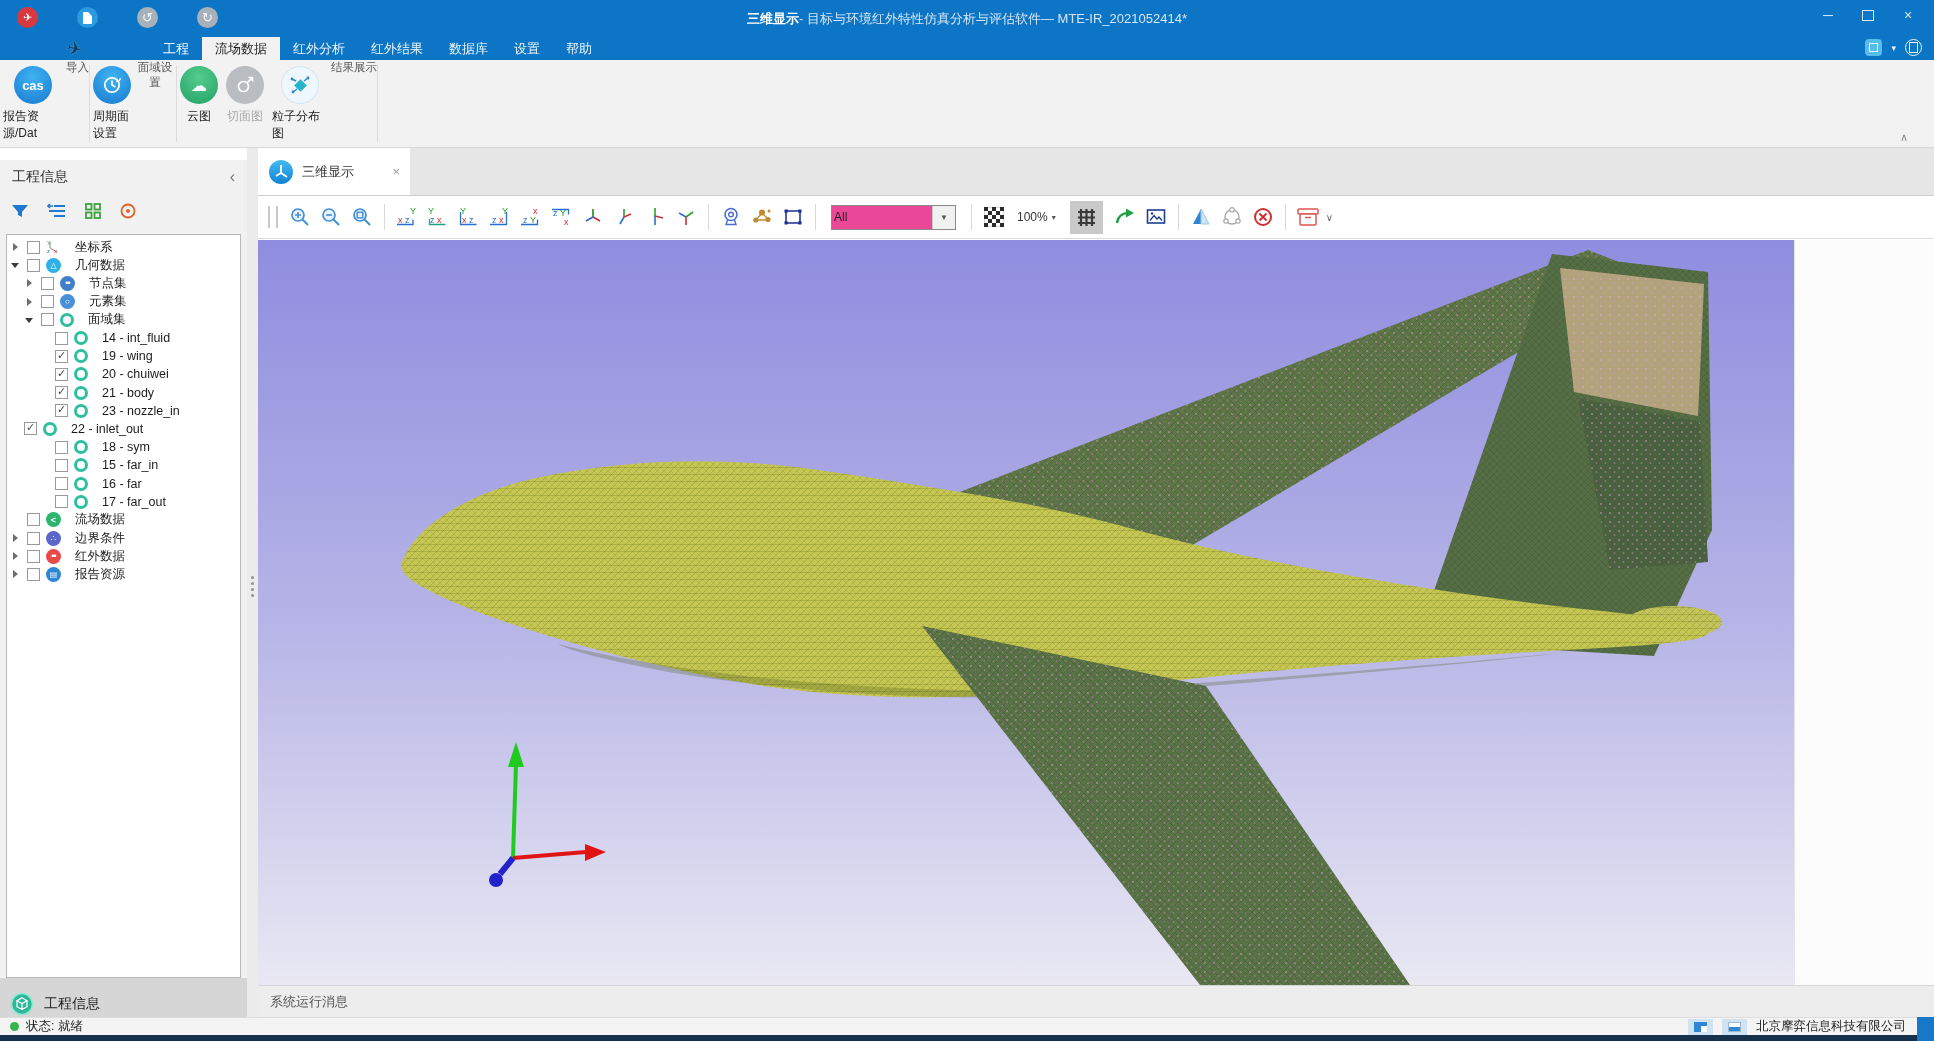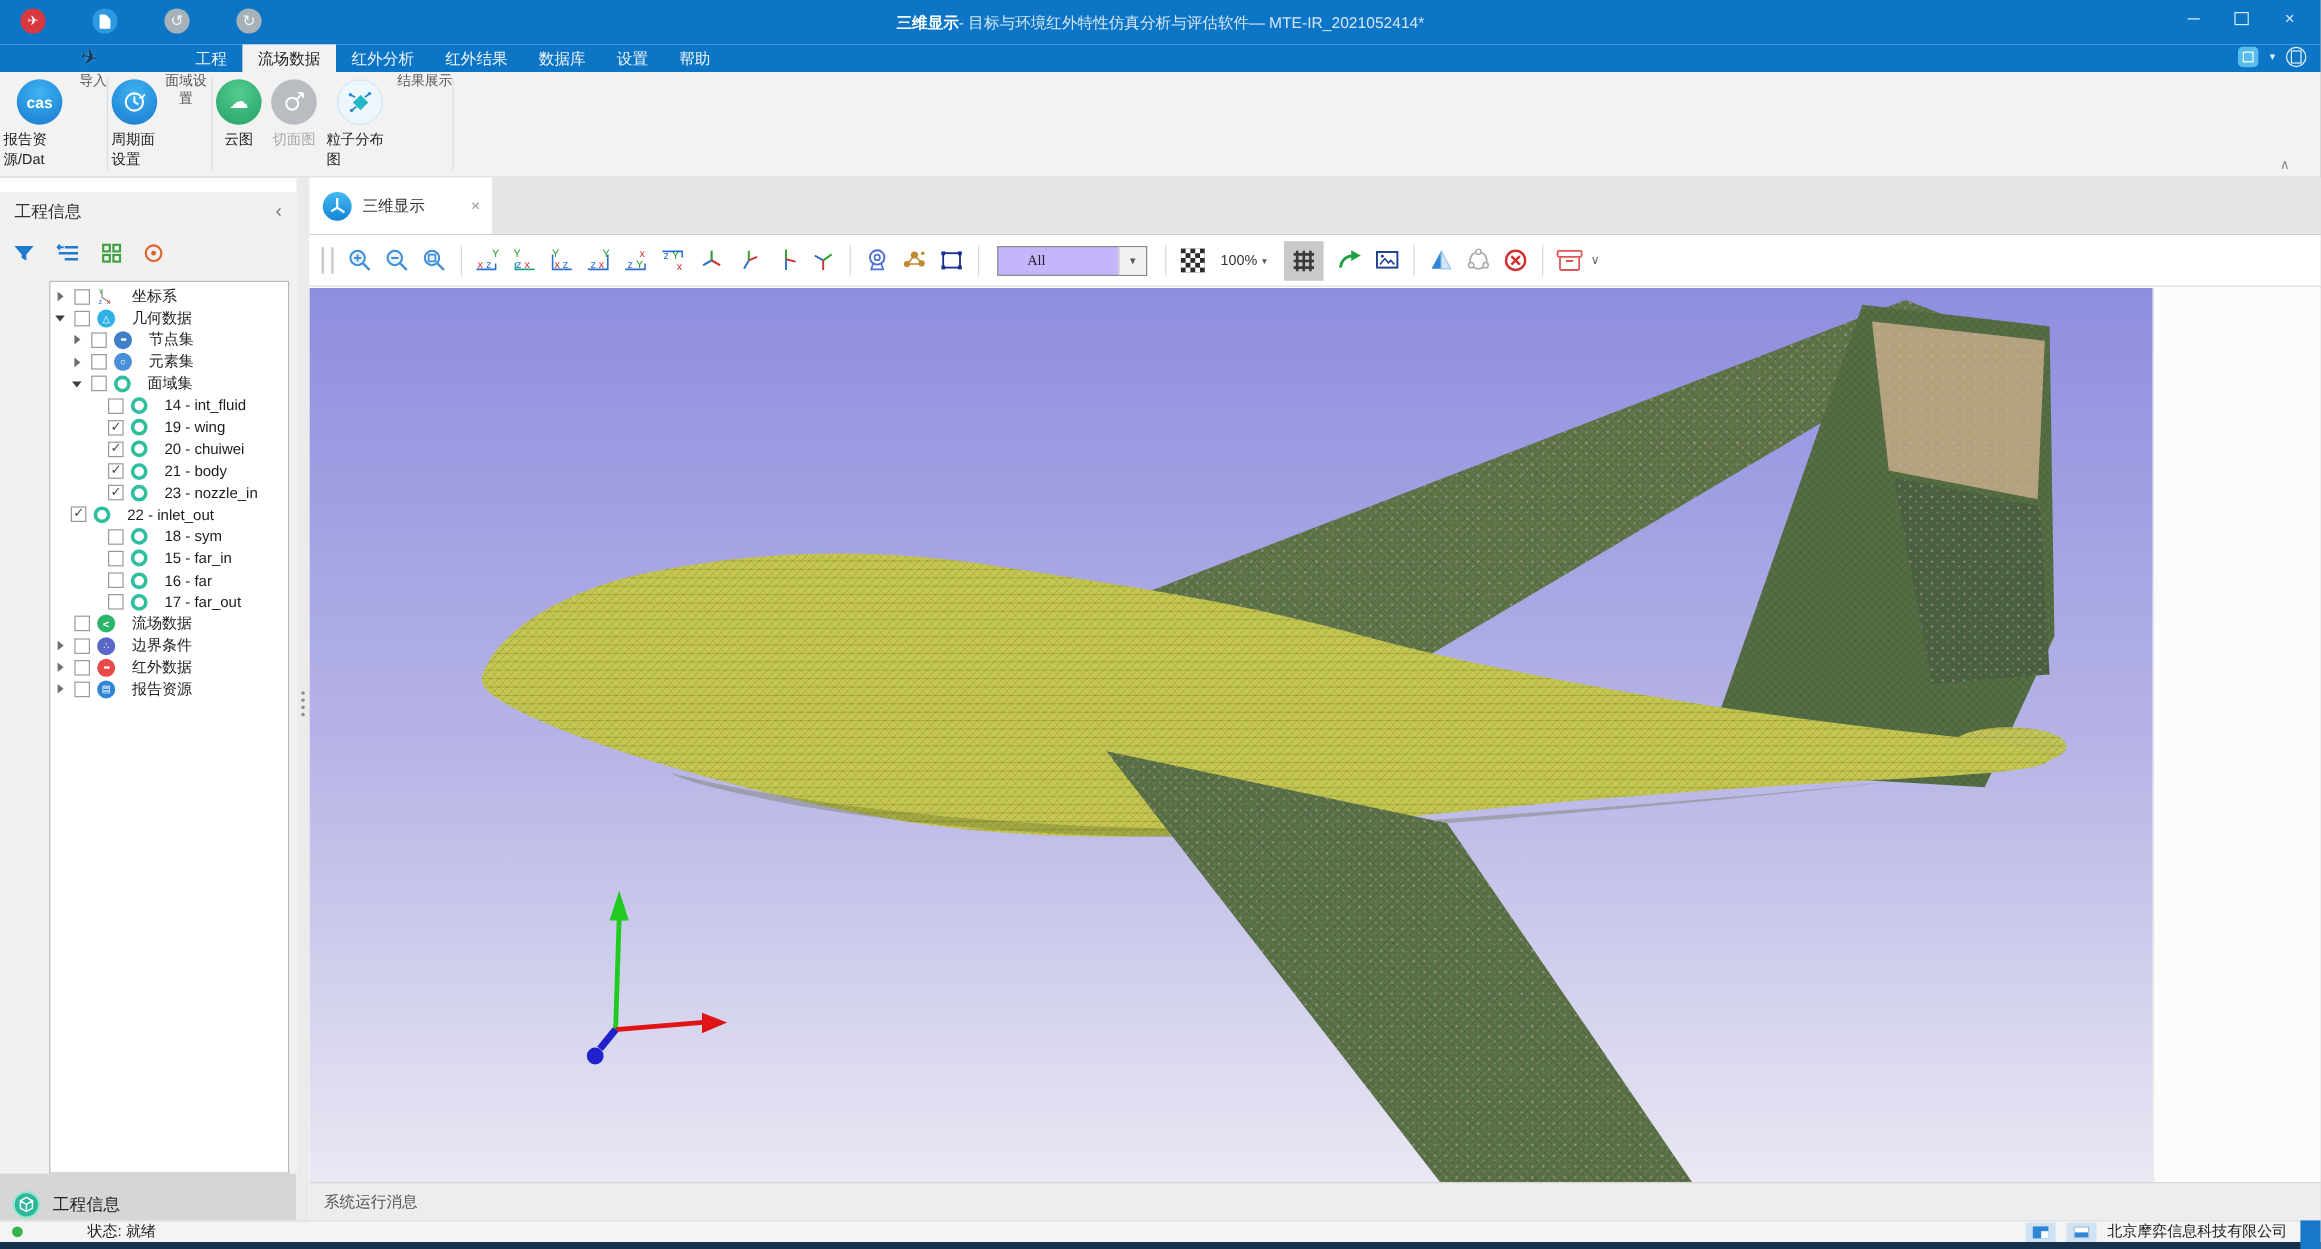--- a/index.html
+++ b/index.html
@@ -46,21 +46,21 @@
   .ricloud{background:radial-gradient(circle at 50% 30%,#55cc90,#22a164);font-size:16px;}
   .rislice{background:#b9bdc1;}
   .ripart{background:#eef7fc;border:1px solid #cfe6f2;box-sizing:border-box;}
   .rsep{width:1px;background:#dcdcdc;margin:5px 0;}
   .rchev{position:absolute;right:26px;bottom:3px;color:#8a8a8a;font-size:11px;}
   
   .lp{position:absolute;left:0;top:160px;width:247px;height:869px;background:#f1f1f1;}
   .lph{height:34px;display:flex;align-items:center;padding:0 12px;font-size:14px;color:#333;}
   .lph .coll{margin-left:auto;color:#777;font-size:16px;}
   .lpt{height:34px;display:flex;align-items:center;gap:17px;padding:0 10px;}
-  .tree{position:absolute;left:6px;right:6px;top:74px;bottom:51px;background:#fff;border:1px solid #b9b9b9;overflow:hidden;padding-top:3px;margin-left:35px;}
+  .tree{position:absolute;left:6px;right:6px;top:74px;bottom:51px;background:#fff;border:1px solid #b9b9b9;overflow:hidden;padding-top:3px;}
   .trow{display:flex;align-items:center;height:18.2px;font-size:12.5px;color:#1c1c1c;}
   .exp{width:12px;height:12px;position:relative;flex:0 0 12px;margin-right:5px;}
   .exp.c::after{content:"";position:absolute;left:3px;top:2px;border-left:5px solid #6f6f6f;border-top:4px solid transparent;border-bottom:4px solid transparent;}
   .exp.o::after{content:"";position:absolute;left:1px;top:4px;border-top:5px solid #3c3c3c;border-left:4px solid transparent;border-right:4px solid transparent;}
   .exp.n{visibility:hidden;}
   .cb{width:13px;height:13px;border:1px solid #999;background:#fff;position:relative;flex:0 0 13px;margin-right:6px;box-sizing:border-box;}
   .cb.k::after{content:"\2713";position:absolute;left:1px;top:-2px;font-size:11px;color:#4a4a4a;}
   .ci{width:15px;height:15px;border-radius:50%;display:flex;align-items:center;justify-content:center;color:#fff;flex:0 0 15px;font-size:9px;}
   .ci-geom{background:#2fb0e8;}   .ci-geom::after{content:"\25B3";font-size:8px;}
   .ci-nodes{background:#3f80c9;}  .ci-nodes::after{content:"\2022\2022";letter-spacing:-1px;}
@@ -77,30 +77,30 @@
   .split .dots i{width:3px;height:3px;background:#8f8f8f;border-radius:50%;}
   
   .main{position:absolute;left:258px;top:148px;right:0;height:869px;background:#fff;}
   .tabbar{height:48px;background:#e6e6e6;border-bottom:1px solid #cfcfcf;display:flex;box-sizing:border-box;}
   .dtab{width:132px;background:#fff;display:flex;align-items:center;gap:8px;padding:0 10px;font-size:13px;color:#333;}
   .dtab .x{margin-left:auto;color:#999;font-size:13px;}
   .vtb{height:43px;border-bottom:1px solid #d9d9d9;display:flex;align-items:center;padding:0 6px;gap:5px;box-sizing:border-box;background:#fff;}
   .t{width:26px;height:26px;display:flex;align-items:center;justify-content:center;}
   .vsep{width:1px;height:26px;background:#d9d9d9;margin:0 4px;}
   .grip{width:6px;height:22px;border-left:2px solid #c9c9c9;border-right:2px solid #c9c9c9;margin:0 4px;}
-  .combo{width:125px;height:25px;border:1px solid #8a8a8a;background:#c4b5fd;display:flex;align-items:center;font-size:12px;color:#222;padding-left:24px;box-sizing:border-box;margin:0 6px;font-family:Liberation Serif, serif;}
+  .combo{width:125px;height:25px;border:1px solid #8a8a8a;background:#ec4899;display:flex;align-items:center;font-size:12px;color:#222;padding-left:2px;box-sizing:border-box;margin:0 6px;}
   .combo .cbtn{margin-left:auto;width:22px;height:100%;border-left:1px solid #c9c9c9;background:#f1f1f1;display:flex;align-items:center;justify-content:center;font-size:8px;color:#555;}
   .zl{font-size:12px;color:#333;display:flex;align-items:center;gap:4px;margin:0 5px;}
   .zl .dn{font-size:8px;color:#555;}
   .gridbtn{width:33px;height:33px;background:#c9c9c9;display:flex;align-items:center;justify-content:center;margin:0 4px;}
   .vp{position:absolute;left:0;top:92px;width:1536px;height:745px;background:linear-gradient(#8f8ddf,#b7b5e6 52%,#e9e8f3);}
   .vr{position:absolute;left:1536px;right:0;top:92px;height:745px;background:#fcfcfc;border-left:1px solid #e4e4e4;box-sizing:border-box;}
   .msg{position:absolute;left:0;right:0;bottom:0;height:32px;background:#ededed;border-top:1px solid #d6d6d6;display:flex;align-items:center;padding-left:12px;font-size:13px;color:#555;box-sizing:border-box;}
   
-  .sb{position:absolute;left:0;bottom:6px;width:100%;height:18px;background:#f4f4f4;border-top:1px solid #ddd;display:flex;align-items:center;font-size:12.5px;color:#222;box-sizing:border-box;padding-left:10px;gap:47px;}
+  .sb{position:absolute;left:0;bottom:6px;width:100%;height:18px;background:#f4f4f4;border-top:1px solid #ddd;display:flex;align-items:center;font-size:12.5px;color:#222;box-sizing:border-box;padding-left:10px;}
   .sdot{width:9px;height:9px;border-radius:50%;background:#36b44a;margin-right:7px;}
   .sbr{margin-left:auto;display:flex;align-items:center;gap:9px;padding-right:28px;}
   .chip{width:25px;height:16px;background:#cfe3f2;display:flex;align-items:center;justify-content:center;}
   .chip .g1{width:13px;height:10px;background:#2f86d6;position:relative;}
   .chip .g1::after{content:"";position:absolute;right:0;bottom:0;width:6px;height:6px;background:#fff;}
   .chip .g2{width:13px;height:10px;background:#fff;border:1px solid #9dbbd4;position:relative;box-sizing:border-box;}
   .chip .g2::after{content:"";position:absolute;left:0;bottom:0;width:100%;height:4px;background:#2f86d6;}
   .strip{position:absolute;left:0;bottom:0;width:100%;height:6px;background:#15314b;}
   .corner{position:absolute;right:0;bottom:0;width:17px;height:24px;background:#1878c8;}
   svg{display:block;}

